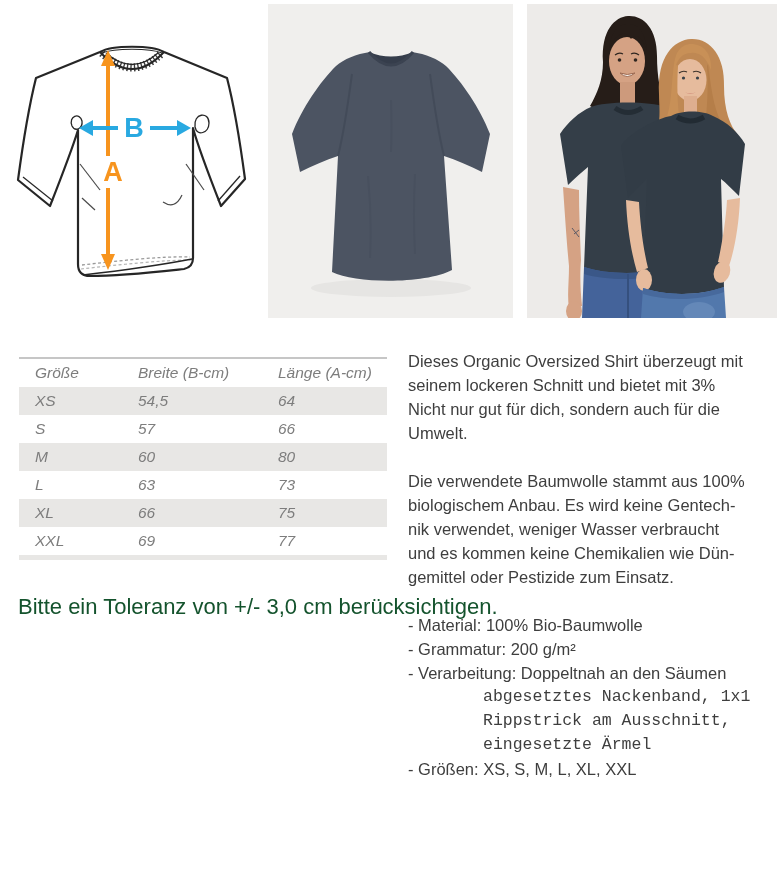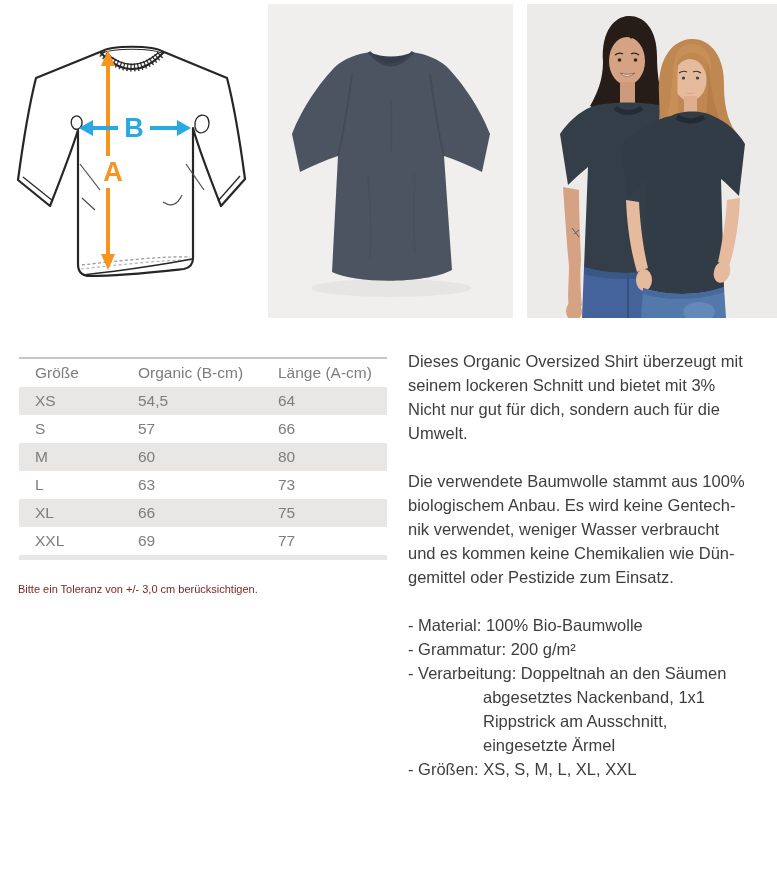--- a/index.html
+++ b/index.html
@@ -12,31 +12,31 @@
   .photo{position:absolute;top:4px;display:block;}
   .photo.flat{left:268px;width:245px;height:314px;}
   .photo.models{left:527px;width:250px;height:314px;}
 
   
   .size-table{position:absolute;left:19px;top:357px;width:368px;border-collapse:collapse;
               table-layout:fixed;border-top:2px solid #c6c6c6;border-bottom:5px solid #e8e7e5;
               font-size:15.5px;color:#7d7d7d;}
   .size-table col.c1{width:103px}.size-table col.c2{width:140px}.size-table col.c3{width:125px}
   .size-table th,.size-table td{font-weight:400;text-align:left;padding:0 0 0 16px;
-              height:28px;line-height:28px;white-space:nowrap;}
+              height:28px;line-height:28px;white-space:nowrap;font-style:italic;}
   .size-table tbody tr:nth-of-type(odd){background:#e8e7e5;}
 
-  .tolerance{position:absolute;left:18px;top:572px;font-size:11px;color:#7f1d1d;white-space:nowrap;}
+  .tolerance{position:absolute;left:18px;top:572px;font-size:22px;color:#14532d;white-space:nowrap;}
 
   
   .desc{position:absolute;left:408px;top:341px;width:369px;font-size:16.5px;
         line-height:24px;color:#3e3e3e;}
   .desc .para{margin:8px 0 24px 0;}
   .dline{white-space:nowrap;height:24px;}
-  .spec-list .dline.indent{padding-left:75px;}
+  .spec-list .dline.indent{padding-left:75px;font-family:Liberation Mono, monospace;}
 </style>
 </head>
 <body>
 
 <div class="canvas">
 
   <div class="diagram">
     <svg viewBox="0 0 232 244" width="232" height="244">
 
       <path d="M 84,14 L 20,40 C 12,72 6,112 2,142 L 34,168 C 45,140 56,112 62,92
@@ -159,21 +159,21 @@
 
   <table class="size-table">
     <colgroup>
         <col class="c1">
         <col class="c2">
         <col class="c3">
       </colgroup>
     <thead>
       <tr>
         <th>Größe</th>
-        <th>Organic (B-cm)</th>
+        <th>Breite (B-cm)</th>
         <th>Länge (A-cm)</th>
       </tr>
     </thead>
     <tbody>
 
         <tr>
           <td>XS</td>
           <td>54,5</td>
           <td>64</td>
         </tr>

